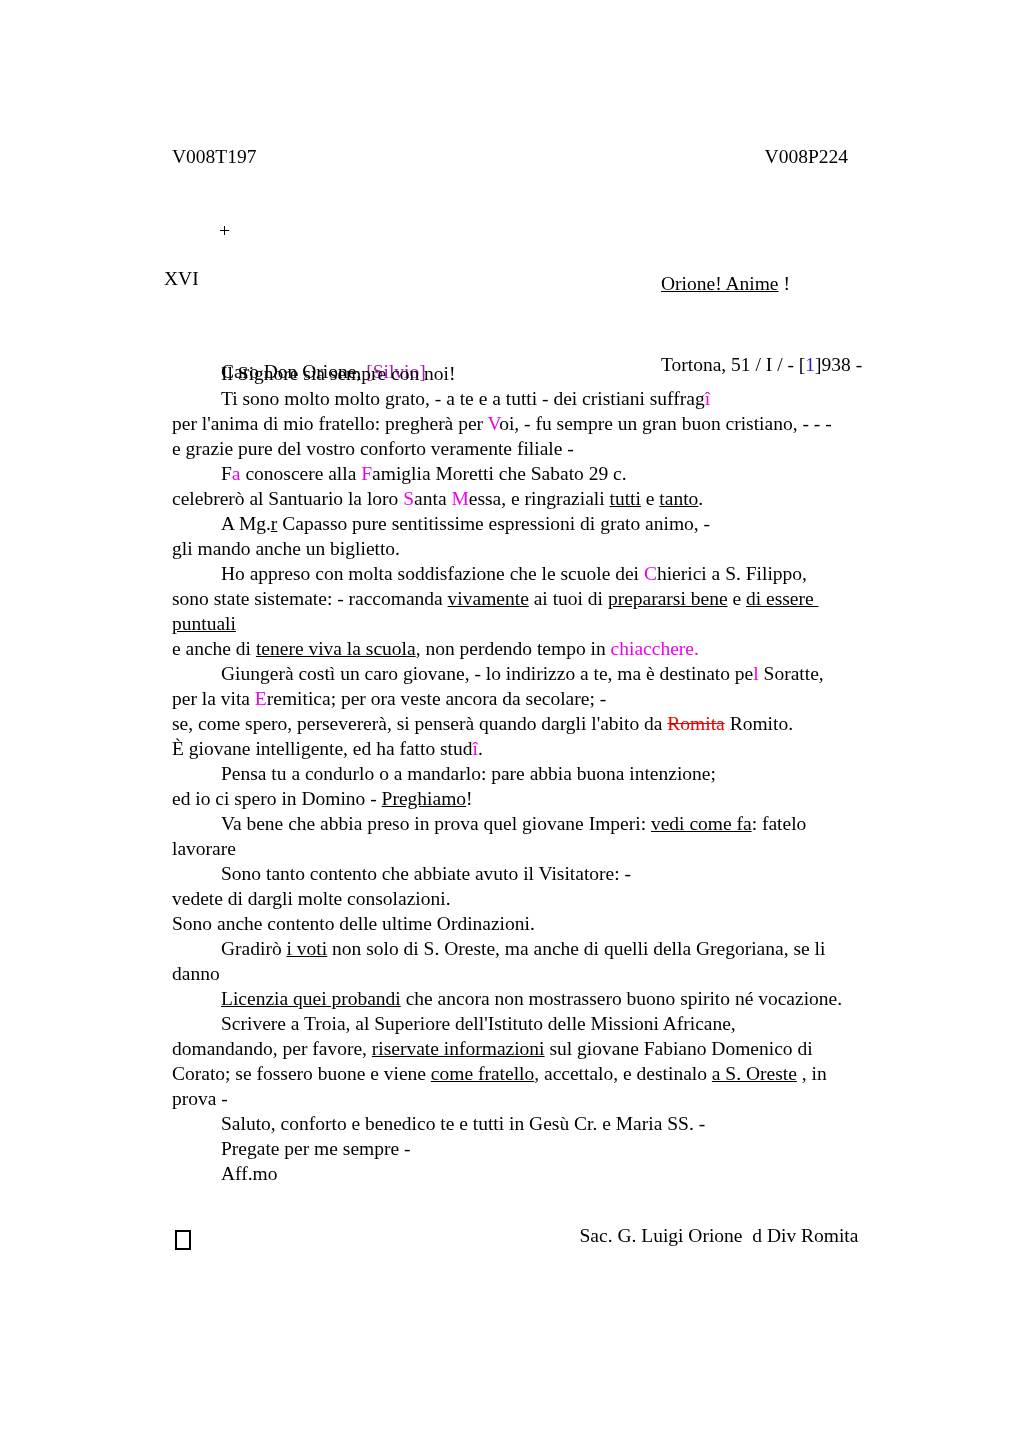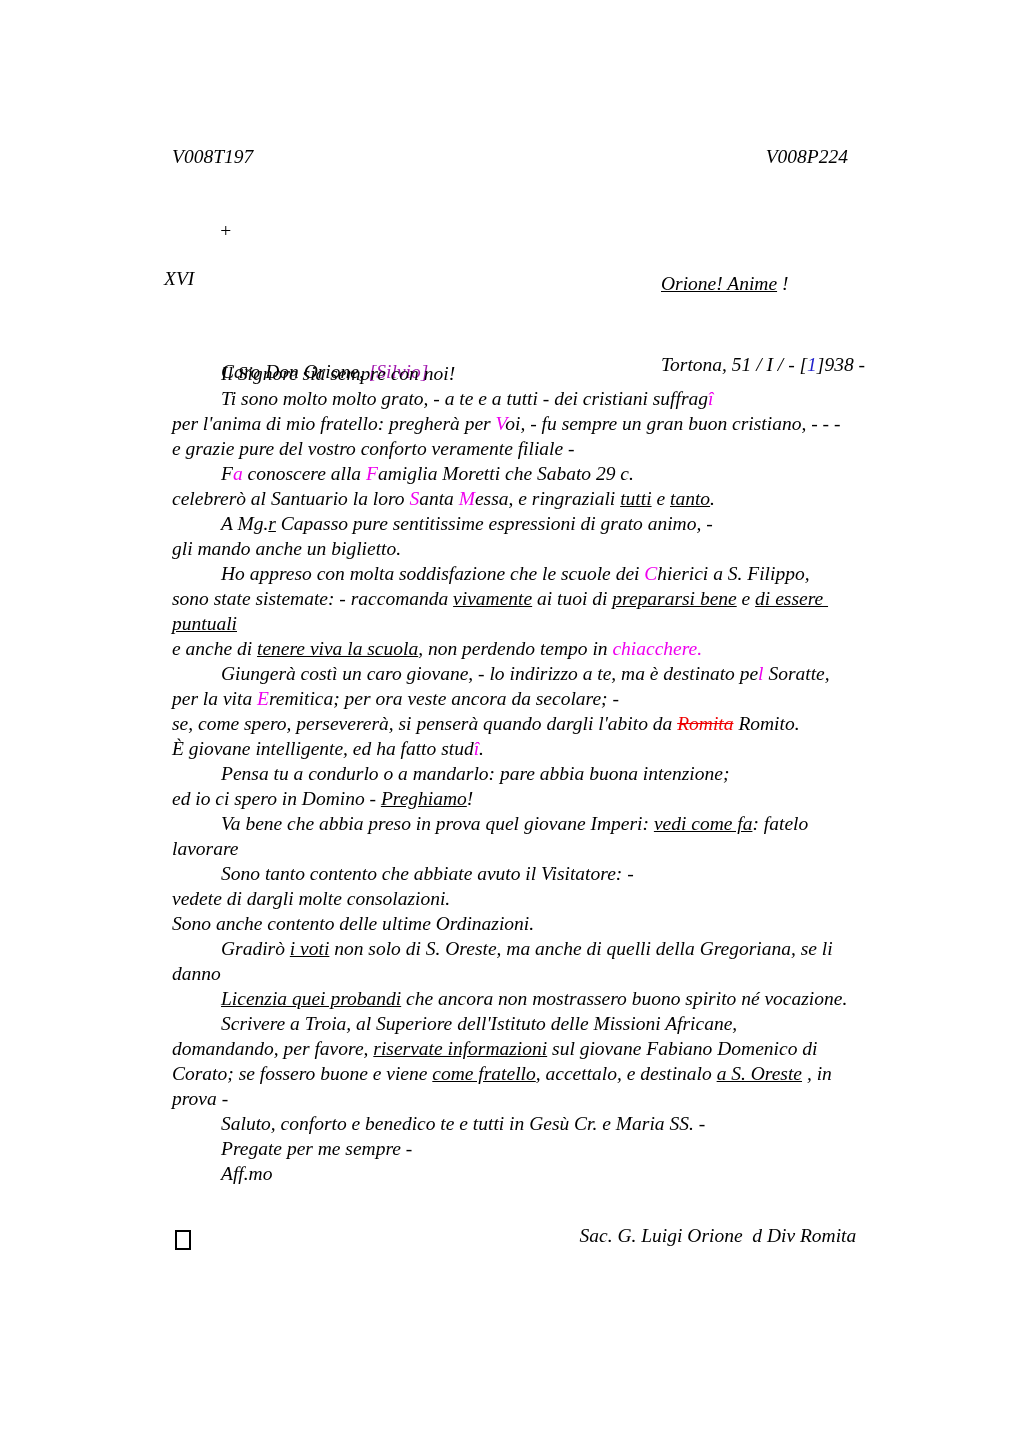--- a/index.html
+++ b/index.html
@@ -5,21 +5,20 @@
   html,body{margin:0;padding:0;background:#ffffff;}
   .page{
     position:relative;
     width:1024px;height:1450px;
     background:#ffffff;
     color:#000000;
     font-family:"Liberation Serif","DejaVu Serif",serif;
     font-size:19.5px;
     line-height:25px;
     overflow:hidden;
-    font-style:italic;
   }
   .page *{white-space:pre;}
   .header-row{
     position:absolute;left:172px;top:144px;width:676px;
     display:flex;justify-content:space-between;
   }
   .cross-mark{position:absolute;left:219px;top:218px;}
   .head-block{position:absolute;left:661px;top:216px;line-height:27px;}
   .year-roman{position:absolute;left:164px;top:266px;}
   .salutation{position:absolute;left:172px;top:309px;}

